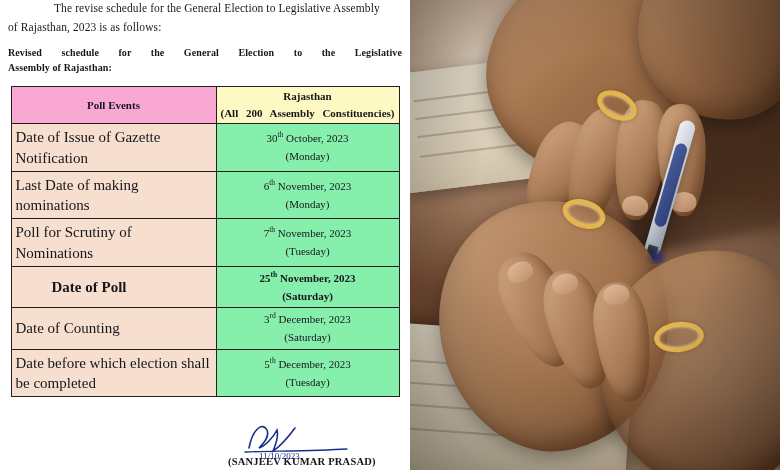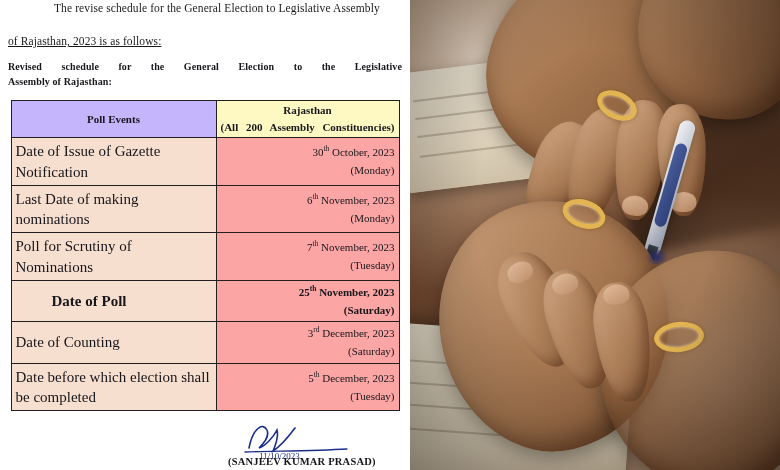--- a/index.html
+++ b/index.html
@@ -34,23 +34,22 @@
     color: #1b1b1b;
     line-height: 1.5;
     text-indent: 46px;
     margin-top: 0px;
     letter-spacing: 0.1px;
   }
   .doc-line-second {
     font-size: 11.5px;
     color: #1b1b1b;
     line-height: 1.5;
-    margin-top: 16px;
+    margin-top: 2px;
     letter-spacing: 0.1px;
-    text-decoration: underline;
   }
   .doc-heading {
     font-size: 10px;
     font-weight: bold;
     color: #16161b;
     line-height: 1.55;
     margin-top: 8px;
     text-align: justify;
     text-align-last: justify;
     letter-spacing: 0.1px;
@@ -66,21 +65,21 @@
     margin: 10px auto 0 auto;
     table-layout: fixed;
   }
   table.schedule td, table.schedule th {
     border: 1px solid #231f20;
     vertical-align: middle;
     padding: 3px 4px;
   }
   th.col-events {
     width: 196px;
-    background: #c4b5fd;
+    background: #f9a8d4;
     font-size: 11px;
     font-weight: bold;
     text-align: center;
     color: #16161b;
     height: 20px;
   }
   th.col-raj {
     width: 174px;
     background: #fef9c3;
     font-size: 11px;
@@ -102,24 +101,24 @@
     font-size: 15px;
     color: #16161b;
     line-height: 1.35;
     height: 30px;
   }
   td.ev.bold {
     font-weight: bold;
     padding-left: 40px;
   }
   td.dt {
-    background: #fca5a5;
+    background: #86efac;
     font-size: 11px;
     color: #16161b;
-    text-align: right;
+    text-align: center;
     line-height: 1.4;
   }
   td.dt.bold {
     font-weight: bold;
   }
   td.dt .day {
     display: block;
     margin-top: 3px;
   }
   sup {

